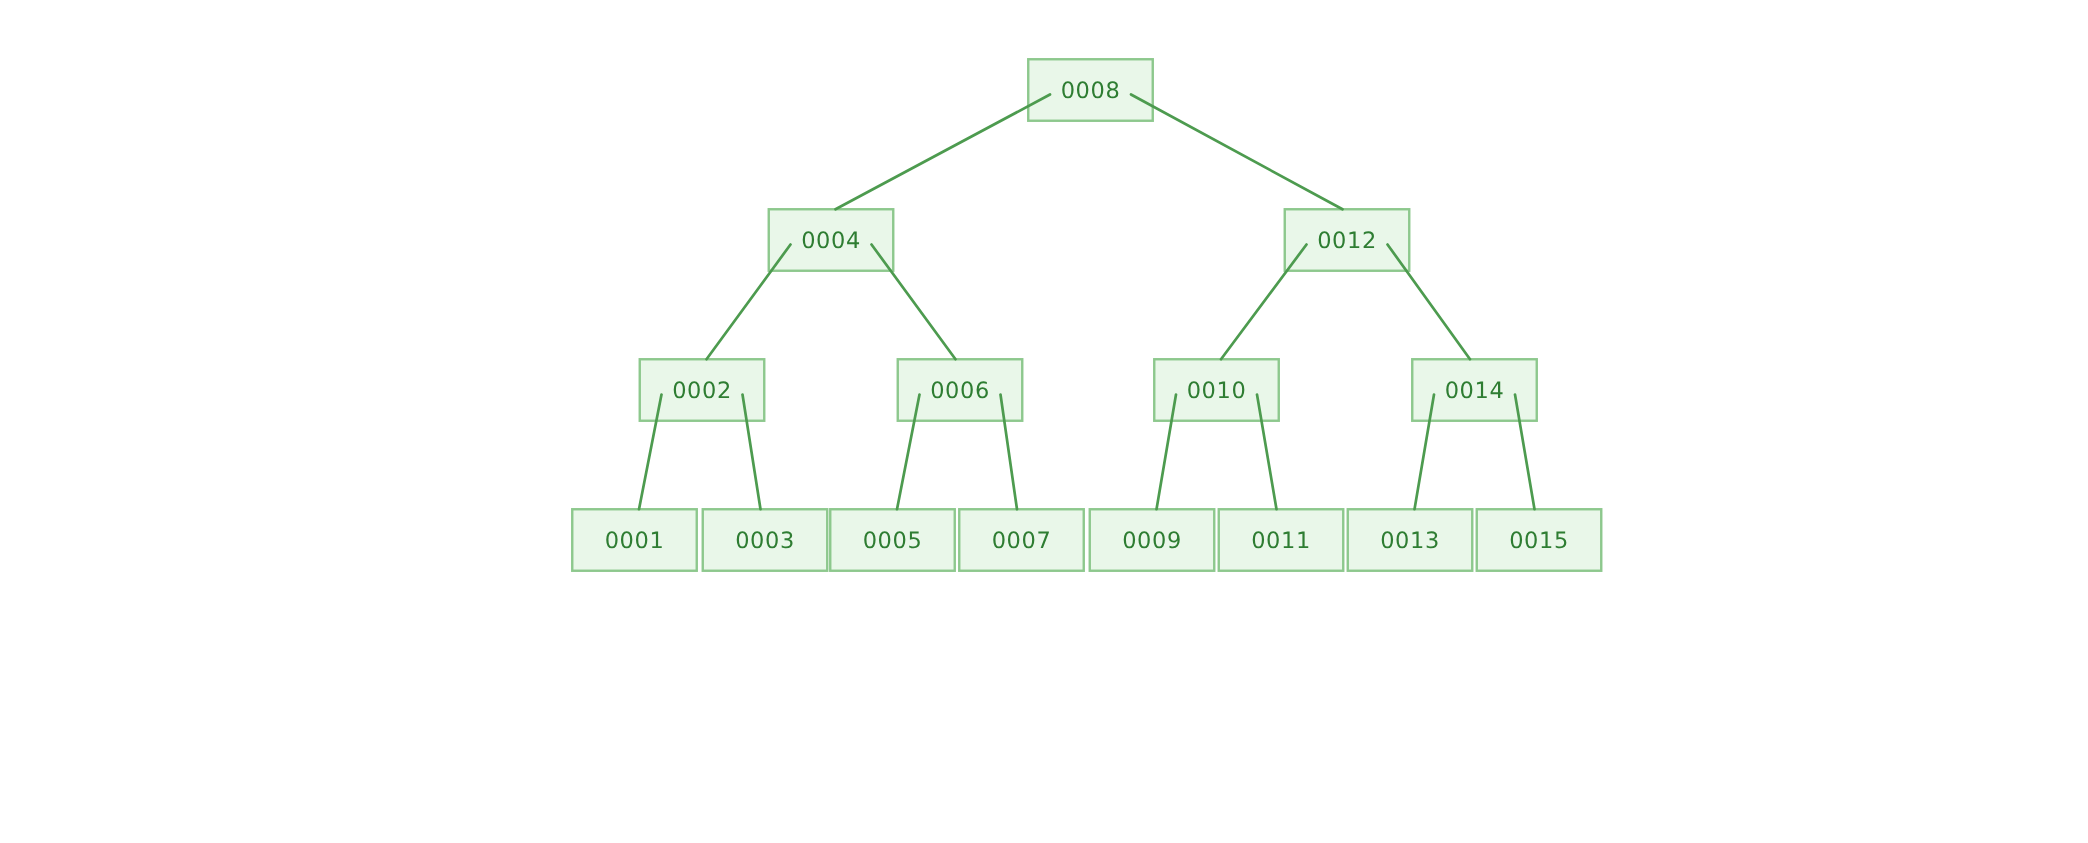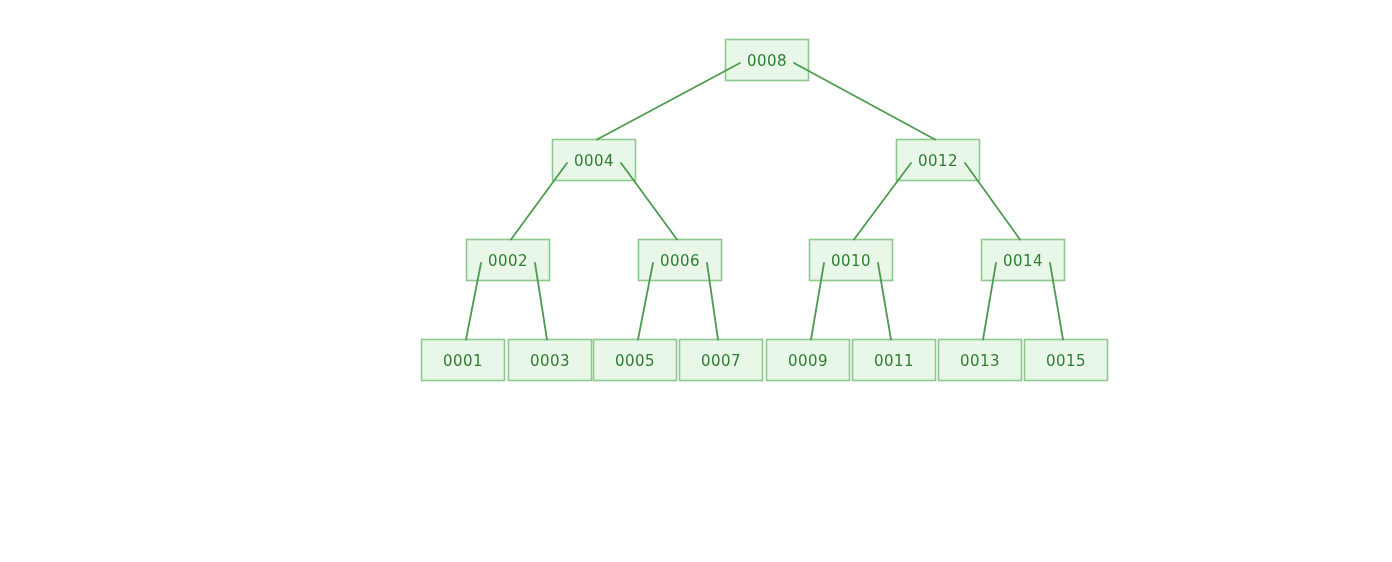--- a/index.html
+++ b/index.html
@@ -8,21 +8,20 @@
     background: #ffffff;
     width: 1392px;
     height: 562px;
     overflow: hidden;
     font-family: "DejaVu Sans", sans-serif;
   }
   .diagram-wrap {
     position: relative;
     width: 1272px;
     height: 562px;
-    padding-left: 40px;
   }
   svg text {
     font-family: "DejaVu Sans", sans-serif;
     font-size: 15px;
     letter-spacing: 0.4px;
   }
 </style>
 </head>
 <body>
 

